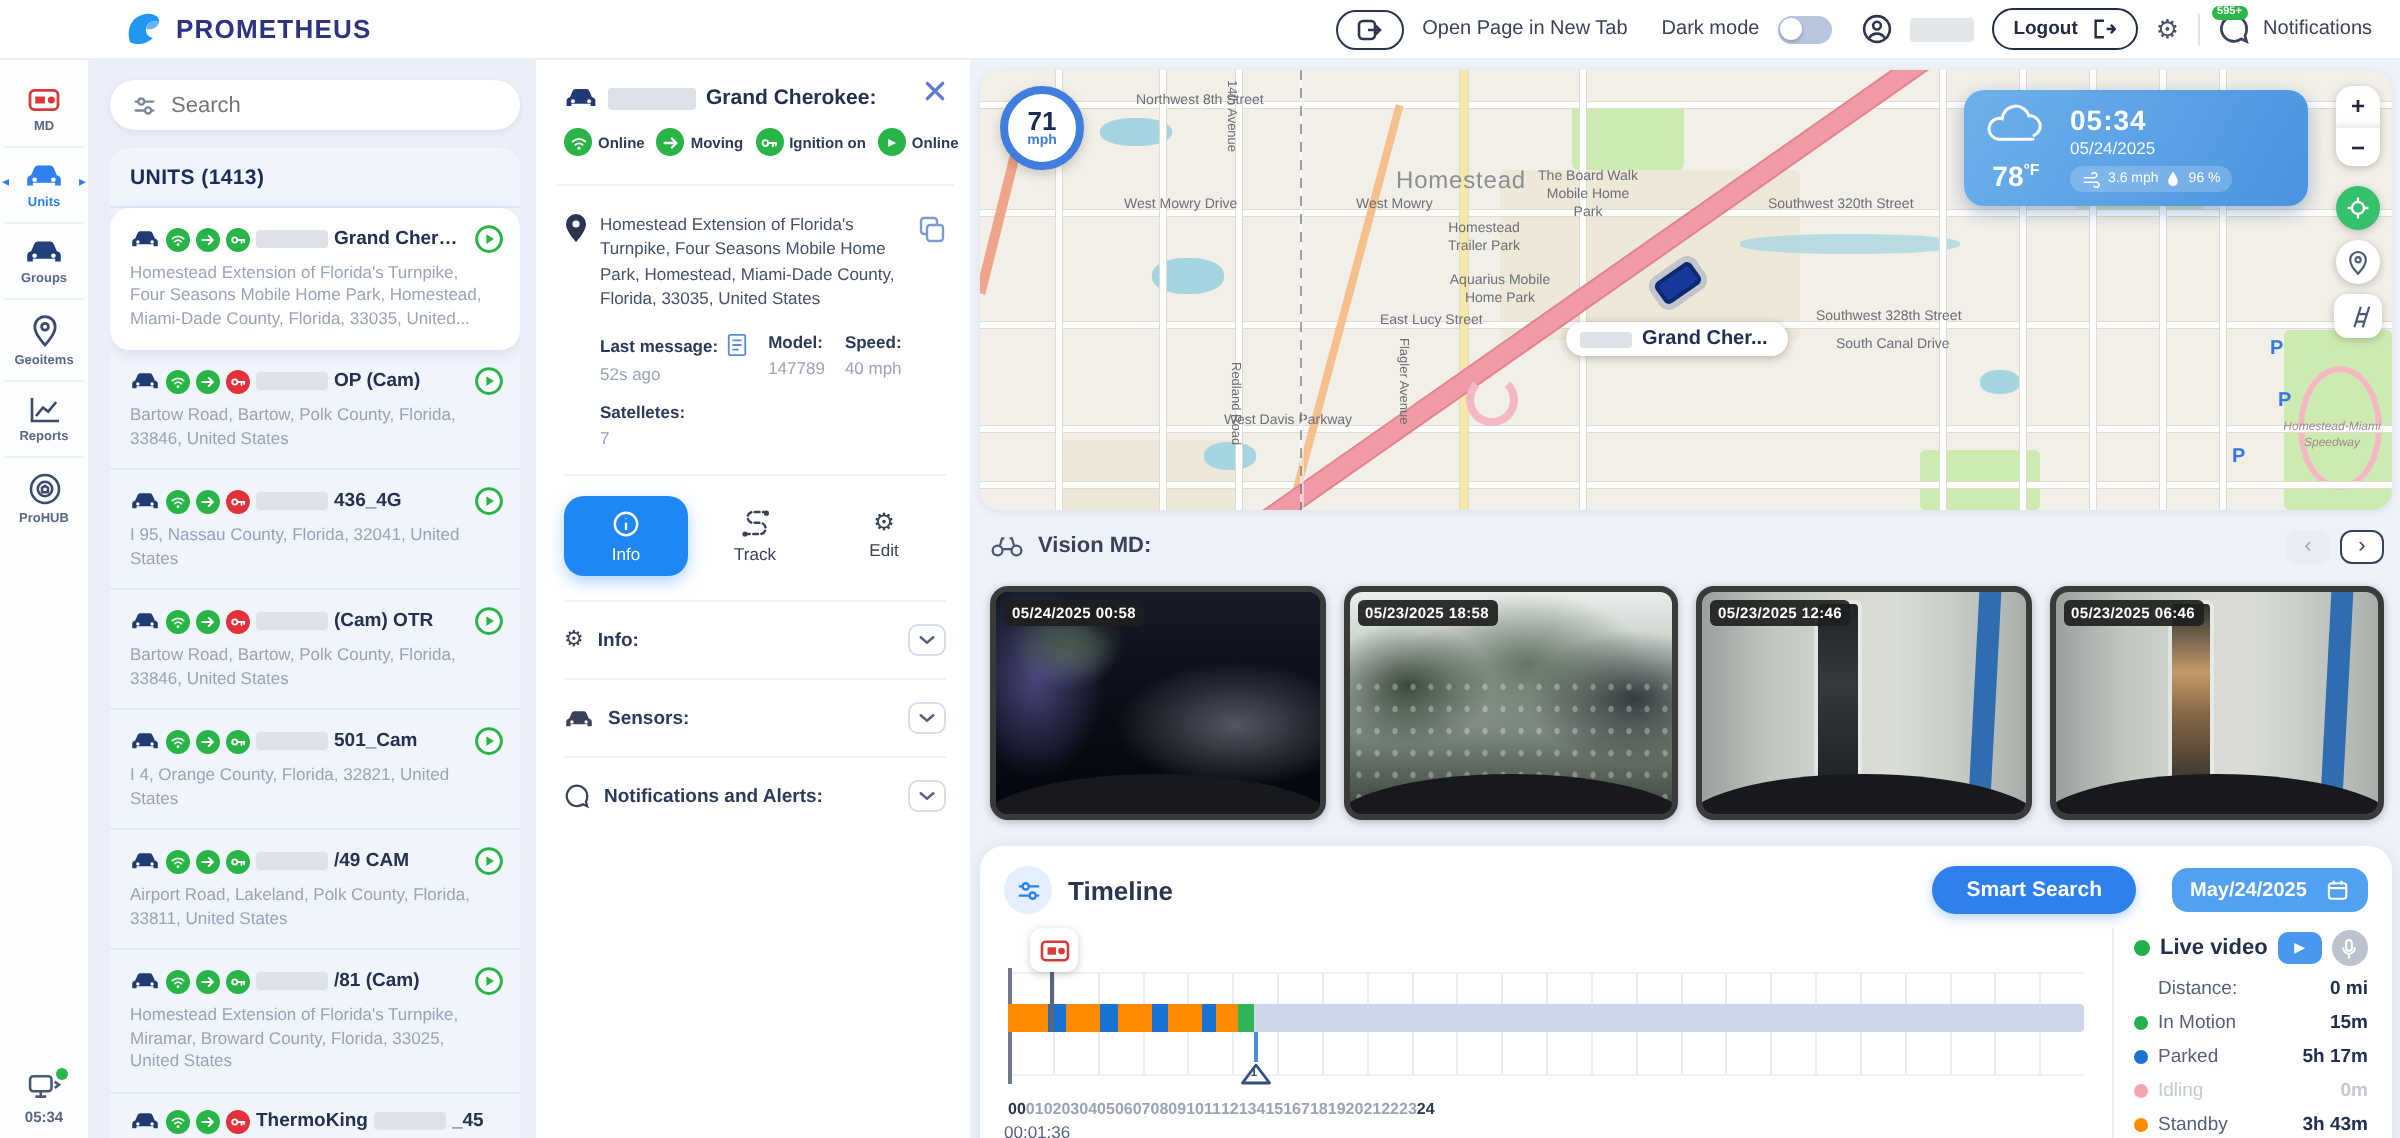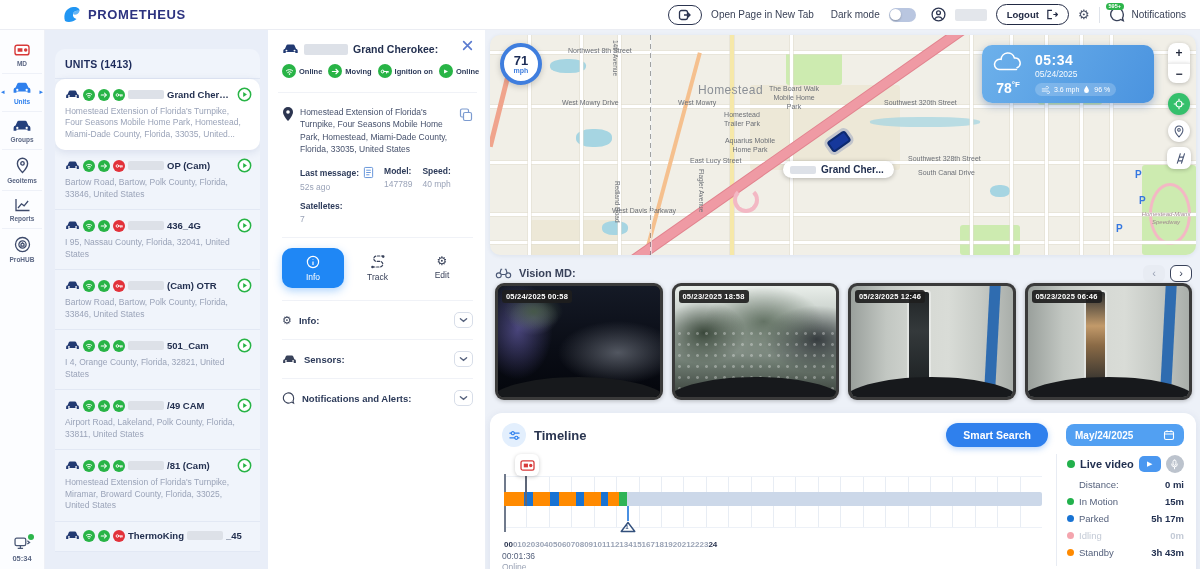--- a/index.html
+++ b/index.html
@@ -128,42 +128,42 @@
 
   
   .vision{display:flex;align-items:center;gap:7px;margin:8px 8px 0 10px;height:20px}
   .vision-title{font-size:11px;font-weight:700;color:#39425a}
   .v-nav{margin-left:auto;display:flex;gap:5px}
   .v-btn{width:22px;height:17px;border-radius:6px;display:flex;align-items:center;justify-content:center;font-size:11px;line-height:1;cursor:pointer}
   .v-btn.prev{background:#e8ecf3;color:#9aa3b5}
   .v-btn.next{background:#fff;border:1.2px solid #39425a;color:#39425a}
 
   
-  .clips{display:flex;gap:9px;margin:0 8px 0 10px}
+  .clips{display:flex;gap:9px;margin:10px 8px 0 10px}
   .clip{flex:1;height:117px;background:#3a3a3a;border-radius:9px;padding:3px;box-shadow:0 1px 4px rgba(0,0,0,.25);cursor:pointer}
   .clip-img{position:relative;width:100%;height:100%;border-radius:6px;overflow:hidden;background:#111}
   .scene{position:absolute;inset:0}
   .scene-night{background:radial-gradient(50px 70px at 12% 40%,rgba(120,110,200,.55),transparent 70%),radial-gradient(36px 26px at 22% 28%,rgba(215,220,255,.3),transparent 70%),radial-gradient(80px 42px at 74% 60%,rgba(95,100,110,.85),transparent 75%),linear-gradient(#151a26 0%,#0a0d16 55%,#04060c 100%)}
   .scene-night::before{content:"";position:absolute;left:4%;top:6%;width:36%;height:34%;background:radial-gradient(closest-side,rgba(70,90,70,.9),transparent)}
   .scene-rain{background:radial-gradient(60px 45px at 18% 42%,rgba(30,45,30,.8),transparent 70%),radial-gradient(85px 50px at 55% 32%,rgba(40,60,40,.6),transparent 70%),radial-gradient(70px 45px at 88% 48%,rgba(35,40,45,.85),transparent 75%),linear-gradient(#e9eeea 0%,#c2cac4 30%,#6d7a70 70%,#39413b 100%)}
   .scene-rain::before{content:"";position:absolute;left:0;right:0;top:38%;bottom:0;background-image:radial-gradient(rgba(255,255,255,.55) 1px,transparent 1.6px);background-size:9px 11px;opacity:.55}
   .scene-wall,.scene-wall-lit{background:linear-gradient(90deg,#9aa09c 0%,#c2c7c2 22%,#d6d9d4 45%,#d9dcd7 60%,#c6cac5 80%,#a9aeaa 100%)}
   .scene-wall::before,.scene-wall-lit::before{content:"";position:absolute;left:36%;top:5%;width:12%;height:88%;background:linear-gradient(#202426,#34393b 40%,#1c2022);border-radius:2px;box-shadow:0 0 0 2px rgba(250,250,250,.45)}
   .scene-wall-lit::before{background:linear-gradient(#2a2e30 0%,#c29a6a 35%,#8a6a46 55%,#25292b 100%)}
   .scene-wall::after,.scene-wall-lit::after{content:"";position:absolute;left:84%;top:0;width:7%;height:92%;background:#2f6cb0;transform:skewX(-3deg)}
   .hood{position:absolute;left:-6%;right:-6%;bottom:-8%;height:26%;background:#17191c;border-radius:50% 50% 0 0/90% 90% 0 0;z-index:2}
   .chip{position:absolute;top:4px;left:4px;background:rgba(30,30,30,.92);color:#fff;font-size:7.5px;font-weight:700;padding:2px 4px;border-radius:3px;letter-spacing:.2px;z-index:3}
 
   
   .tl-card{position:relative;margin:13px 4px 0 5px;width:706px;height:176px;background:#fff;border-radius:12px;box-shadow:0 2px 10px rgba(30,60,120,.09);padding:10px 12px 0}
   .tl-head{display:flex;align-items:center;gap:8px}
   .tl-icon{width:24px;height:24px;border-radius:50%;background:#e3effd;display:flex;align-items:center;justify-content:center;color:#2f80ed}
   .tl-title{font-size:13px;font-weight:700;color:#2a3550}
   .smart{margin-left:auto;background:#2f80ed;color:#fff;font-size:10.5px;font-weight:700;padding:6px 17px;border-radius:15px;cursor:pointer;box-shadow:0 2px 6px rgba(47,128,237,.35)}
-  .datepick{margin-left:10px;background:#52a0f2;color:#fff;font-size:10px;font-weight:700;padding:5px 9px;border-radius:8px;display:flex;align-items:center;justify-content:space-between;gap:10px;width:118px;cursor:pointer}
+  .datepick{margin-left:10px;background:#52a0f2;color:#fff;font-size:10px;font-weight:700;padding:5px 9px;border-radius:8px;display:flex;align-items:center;justify-content:space-between;gap:10px;width:98px;cursor:pointer}
   .tl-body{display:flex;margin-top:7px}
   .tl-chart{flex:1;position:relative;height:112px}
   .grid{position:absolute;left:2px;right:6px;top:22px;height:52px;background:repeating-linear-gradient(90deg,#e8edf4 0,#e8edf4 1px,transparent 1px,transparent 4.1667%);border-top:1px solid #edf1f7;border-bottom:1px solid #edf1f7}
   .y0{position:absolute;left:2px;top:20px;height:58px;width:2px;background:#707a8c}
   .md-marker{position:absolute;left:13px;top:0;width:24px;height:22px;background:#fff;border-radius:6px;box-shadow:0 1px 4px rgba(0,0,0,.2);display:flex;align-items:center;justify-content:center;z-index:3}
   .md-line{position:absolute;left:23px;top:22px;width:2px;height:30px;background:#5d6678;z-index:2}
   .band{position:absolute;left:2px;right:6px;top:38px;height:14px;background:#ccd8e9;border-radius:2px}
   .seg{position:absolute;top:0;height:100%}
   .cursor-line{position:absolute;left:22.9%;top:14px;width:2px;height:15px;background:#4a90e2}
   .cursor-tri{position:absolute;left:calc(22.9% - 7px);top:29px;width:16px;height:12px}
@@ -295,20 +295,28 @@
             <path d="M4 11.5h5M6.5 9v2.5"></path>
             <path d="M13 4.5l2 1.5-2 1.5"></path>
           </svg>
         <span class="gdot"></span>
       </span>
       <span class="rail-clock">05:34</span>
     </div>
   </nav>
 
   <aside class="units">
+    <div class="searchbox">
+      <svg width="14" height="12" viewBox="0 0 14 12" fill="none" stroke="#7d88a0" stroke-width="1.3" stroke-linecap="round">
+          <path d="M2 3.5h10M2 8.5h10"></path>
+          <circle cx="5.2" cy="3.5" r="1.7" fill="#fff"></circle>
+          <circle cx="9" cy="8.5" r="1.7" fill="#fff"></circle>
+        </svg>
+      <input type="text" placeholder="Search" style="">
+    </div>
     <div class="units-wrap">
       <div class="units-title">UNITS (1413)</div>
       <div>
 
           <div class="unit-item active">
             <div class="u-row">
               <span class="u-car">
                 <svg width="15" height="11" viewBox="0 0 24 17">
                   <path d="M4.2 8 6 3.8Q6.6 2.2 8.2 2.2h7.6q1.6 0 2.2 1.6L19.8 8q2.4.5 2.4 2.6v3.6h-3.4v-1.6H5.2v1.6H1.8v-3.6Q1.8 8.5 4.2 8Z" fill="currentColor"></path>
                   <circle cx="6.3" cy="10.8" r="1.4" fill="#fff"></circle>

